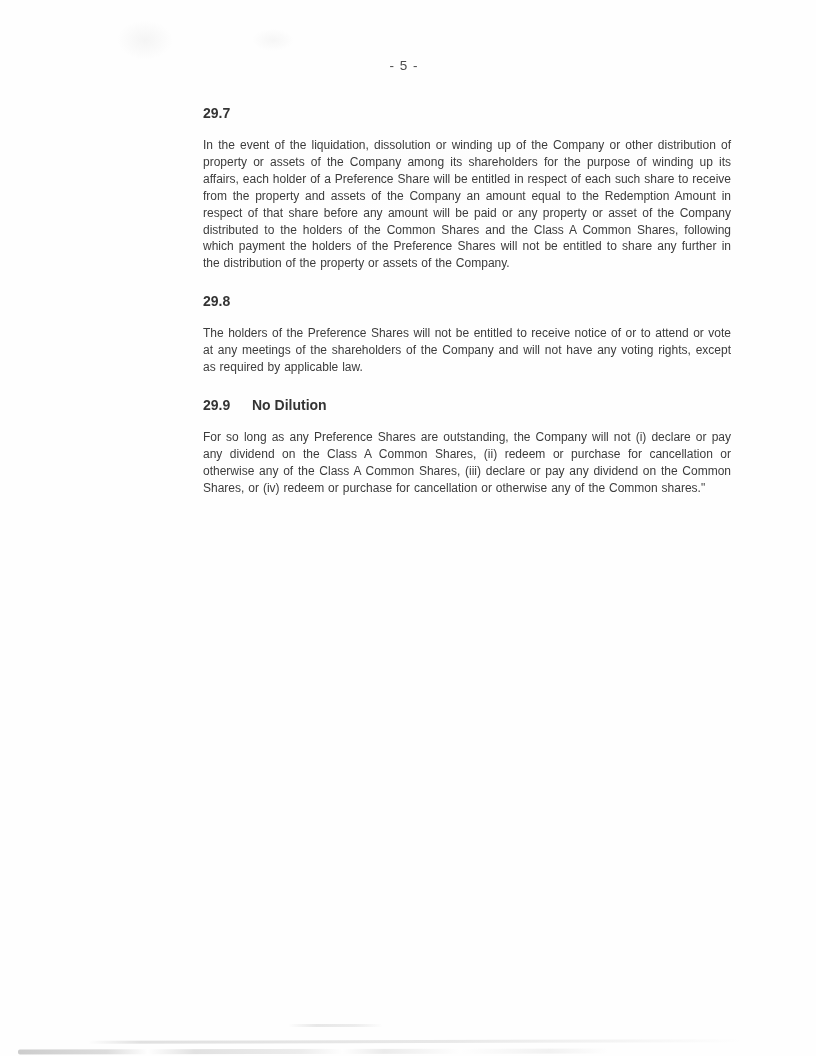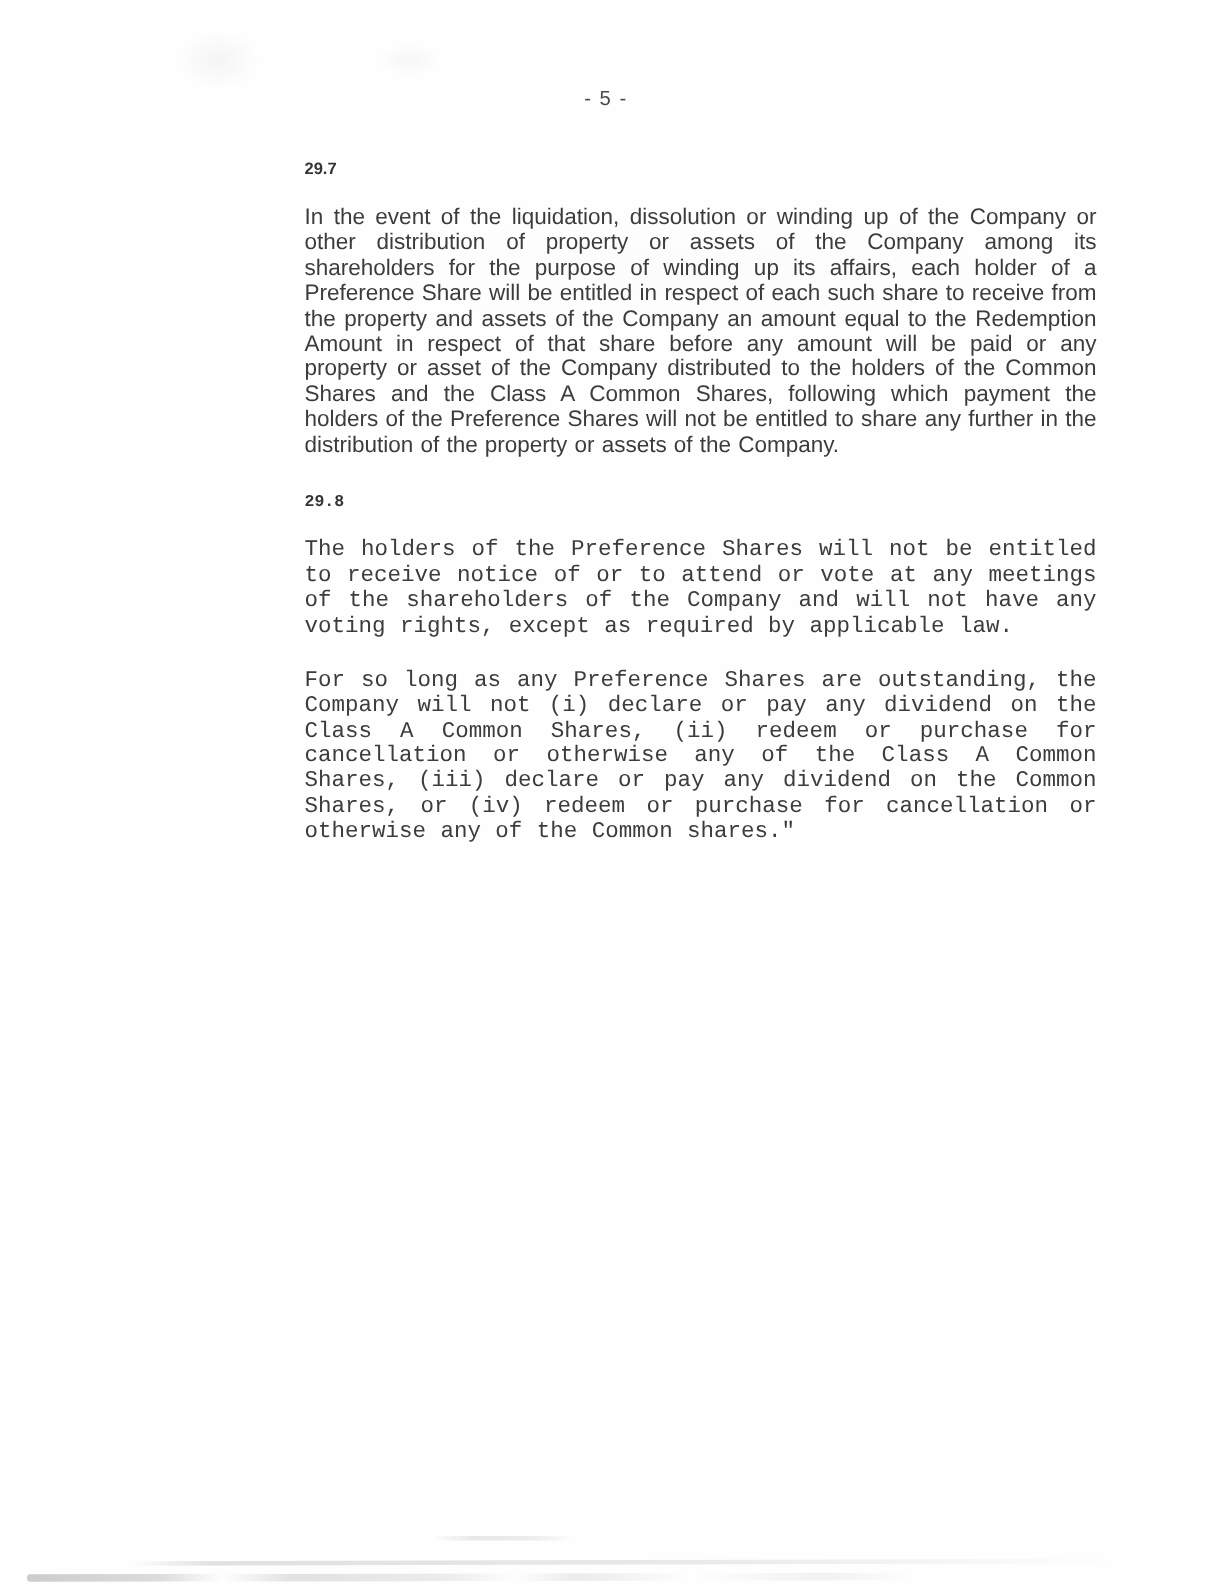--- a/index.html
+++ b/index.html
@@ -40,44 +40,43 @@
   }
   .content {
     position: absolute;
     top: 88px;
     left: 203px;
     width: 528px;
   }
   .section-heading {
     display: flex;
     font-weight: bold;
-    font-size: 11px;
+    font-size: 14px;
     line-height: 17px;
     color: #343434;
     margin: 0;
     padding-top: 17px;
   }
   .section-heading .sec-num {
     flex: 0 0 49px;
   }
   .section-heading .sec-title {
     flex: 1;
   }
   .section-body {
     margin: 0;
     padding-top: 15px;
-    font-size: 15px;
+    font-size: 12px;
     line-height: 16.9px;
     text-align: justify;
     color: #3c3c3c;
     word-spacing: 0.6px;
   }
   .section + .section {
     margin-top: 4px;
-    font-family: Liberation Mono, monospace;
   }
   
   .artifact {
     position: absolute;
     pointer-events: none;
   }
   .artifact-streak-1 {
     top: 1024px; left: 288px; width: 95px; height: 3px;
     background: linear-gradient(90deg, rgba(0,0,0,0) 0%, rgba(130,130,130,0.18) 30%, rgba(130,130,130,0.14) 70%, rgba(0,0,0,0) 100%);
     border-radius: 2px;
@@ -112,20 +111,24 @@
     </div>
 
     <div class="section">
       <h3 class="section-heading">
         <span class="sec-num">29.8</span>
       </h3>
       <p class="section-body">The holders of the Preference Shares will not be entitled to receive notice of or to attend or vote at any meetings of the shareholders of the Company and will not have any voting rights, except as required by applicable law.</p>
     </div>
 
     <div class="section">
+      <h3 class="section-heading">
+        <span class="sec-num">29.9</span>
+        <span class="sec-title">No Dilution</span>
+      </h3>
       <p class="section-body">For so long as any Preference Shares are outstanding, the Company will not (i) declare or pay any dividend on the Class A Common Shares, (ii) redeem or purchase for cancellation or otherwise any of the Class A Common Shares, (iii) declare or pay any dividend on the Common Shares, or (iv) redeem or purchase for cancellation or otherwise any of the Common shares."</p>
     </div>
 
   </div>
 
   <div class="artifact artifact-streak-1"></div>
   <div class="artifact artifact-streak-2"></div>
   <div class="artifact artifact-streak-3"></div>
 
 </div>

